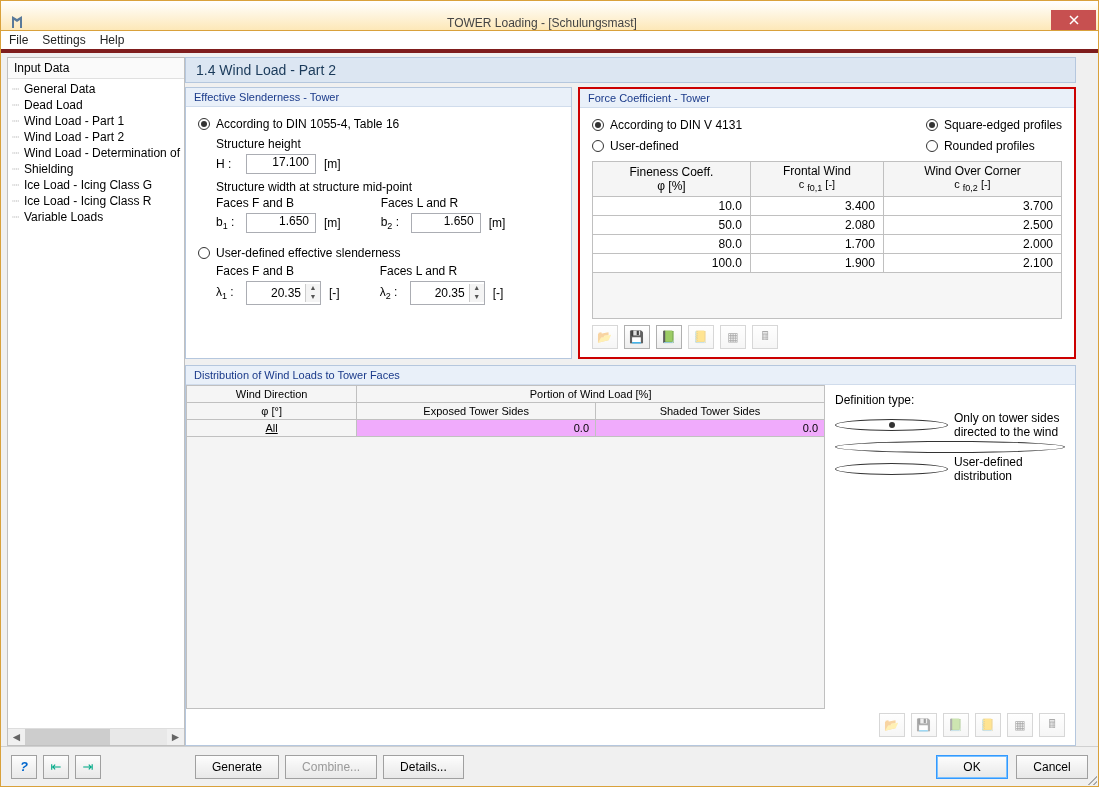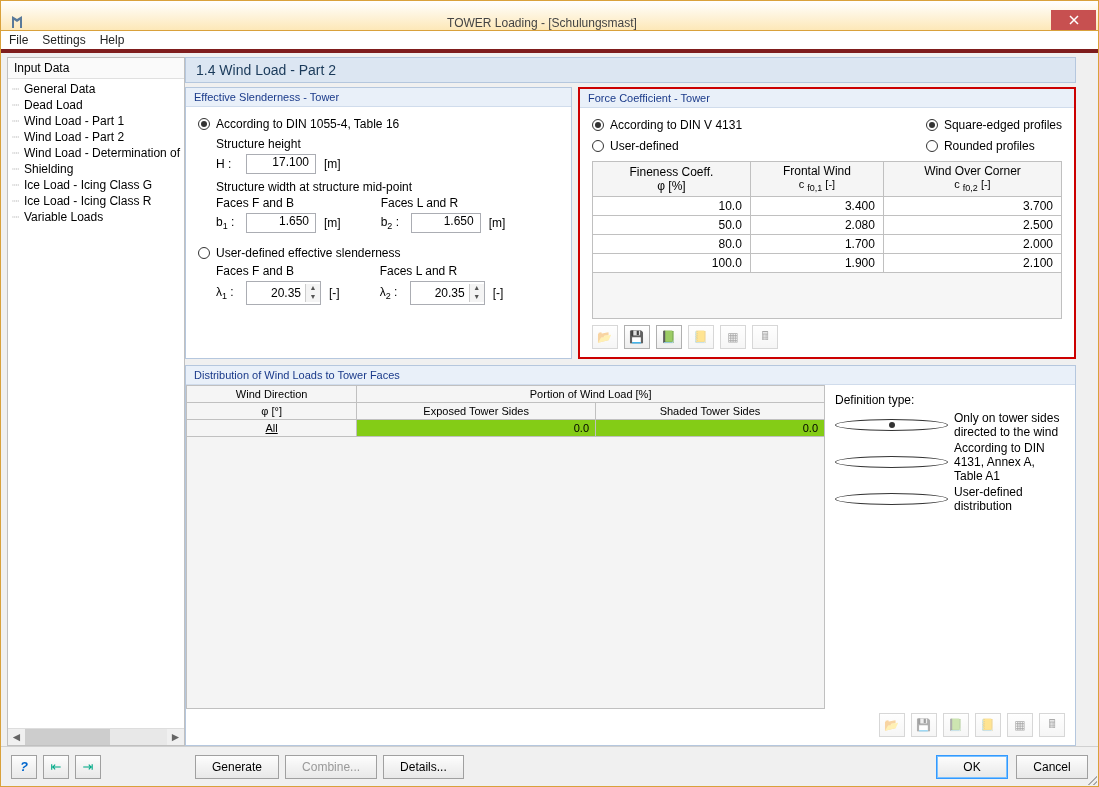--- a/index.html
+++ b/index.html
@@ -46,21 +46,21 @@
 .fc-table th, .fc-table td { border: 1px solid #c0c0c0; padding: 2px 8px; font-weight: normal; }
 .fc-table th { background: #f5f5f5; text-align: center; font-size: 11px; line-height: 1.2; }
 .fc-table td { text-align: right; }
 .fc-empty { height: 46px; }
 .toolbar { display: flex; gap: 6px; margin-top: 6px; }
 .tbtn { width: 26px; height: 24px; border: 1px solid #b0b0b0; background: linear-gradient(#fff,#eee); display: flex; align-items: center; justify-content: center; font-size: 12px; color: #555; }
 .tbtn.disabled { opacity: 0.5; }
 .dist-group { margin-top: 6px; flex: 1; display: flex; min-height: 0; }
 .dist-left { flex: 1; display: flex; flex-direction: column; }
 .dist-table-wrap { flex: 1; border: 1px solid #c0c0c0; border-top: none; background: #f4f4f4; overflow: hidden; }
-.dist-table { width: 100%; border-collapse: collapse; background: #84cc16; }
+.dist-table { width: 100%; border-collapse: collapse; background: #f0abfc; }
 .dist-table th, .dist-table td { border: 1px solid #c0c0c0; padding: 2px 6px; font-weight: normal; font-size: 11px; }
 .dist-table th { background: #f5f5f5; text-align: center; }
 .dist-table td { text-align: right; }
 .dist-table td.center { text-align: center; text-decoration: underline; }
 .dist-right { width: 250px; padding: 8px 10px; }
 .dist-right .radio-row { align-items: center; }
 .dist-right .radio-row span { flex: 1; }
 .dist-toolbar { display: flex; gap: 6px; justify-content: flex-end; padding: 4px 10px 8px; }
 .footer { height: 40px; border-top: 1px solid #d0d0d0; display: flex; align-items: center; padding: 0 10px; gap: 6px; background: #f0f0f0; }
 .footer-left { display: flex; gap: 6px; width: 178px; }
@@ -290,21 +290,20 @@
             <div class="dist-table-wrap"></div>
           </div>
           <div class="dist-right">
             <div style="margin-bottom:4px;">Definition type:</div>
             <div class="radio-row">
                 <span class="radio checked"></span>
                 <span>Only on tower sides directed to the wind</span>
               </div>
             <div class="radio-row">
                 <span class="radio"></span>
-                <span>According to DIN 4131, Annex A, Table A1</span>
               </div>
             <div class="radio-row">
                 <span class="radio"></span>
                 <span>User-defined distribution</span>
               </div>
           </div>
         </div>
         <div class="dist-toolbar">
           <div class="tbtn disabled">📂</div>
           <div class="tbtn disabled">💾</div>

